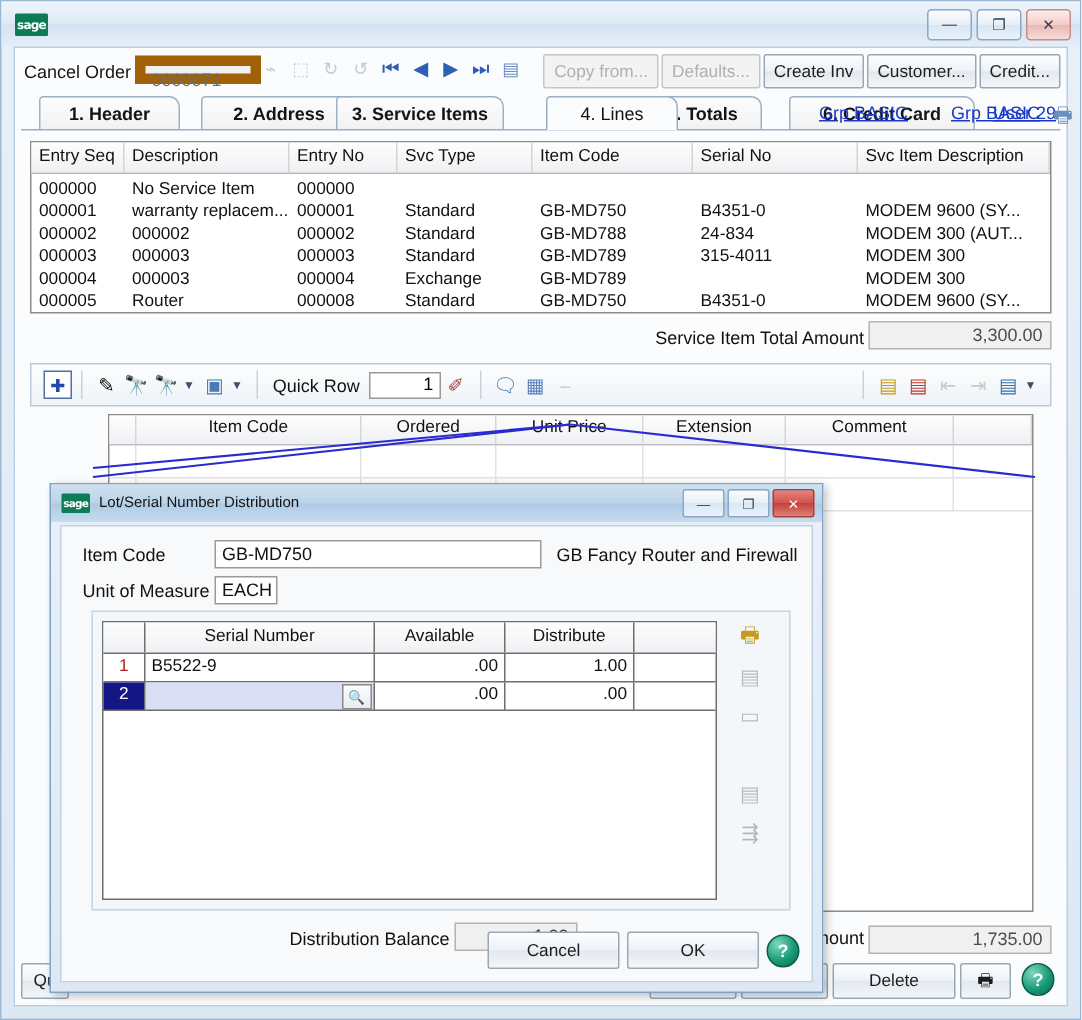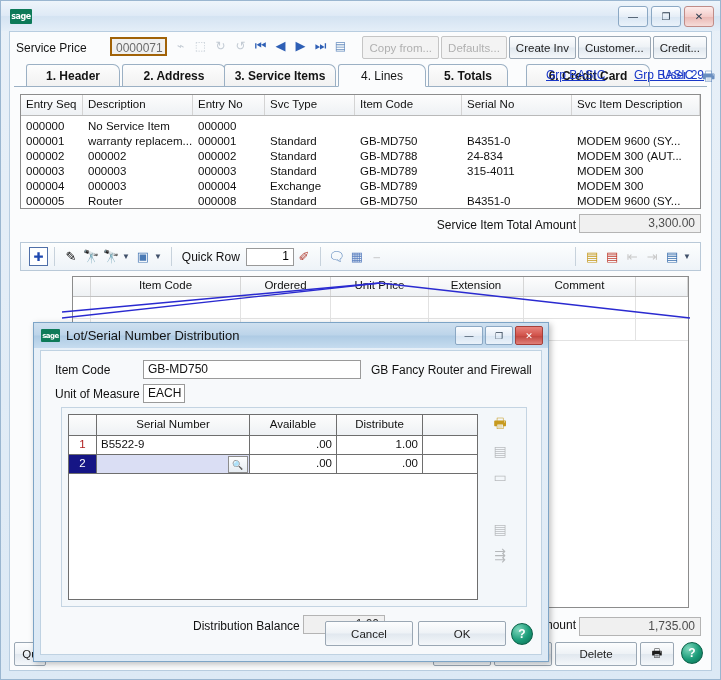--- a/index.html
+++ b/index.html
@@ -49,22 +49,22 @@
     background:#fbfcfd;
     border:1px solid #b8cde0;
     box-sizing:border-box;
   }
 
   
   .navbar { position:absolute; left:0; top:0; right:0; height:30px; }
   .lbl { font-size:12px; color:#151515; }
   .so-label { position:absolute; left:6px; top:9px; }
   .so-input {
-    position:absolute; left:100px; top:5px; width:57px; height:19px;
-    border:2px solid #a16207; background:#f0f0f0; color:#6c6c6c;
+    position:absolute; left:80px; top:5px; width:84px; height:19px;
+    border:7px solid #a16207; background:#f0f0f0; color:#6c6c6c;
     font-size:12px; padding:0 4px; box-sizing:border-box; line-height:18px;
   }
   .navicons { position:absolute; left:162px; top:4px; display:flex; align-items:center; gap:3px; }
   .ni { width:17px; height:19px; display:flex; align-items:center; justify-content:center; font-size:12px; }
   .ni.dis { color:#c3cbd4; }
   .ni.act { color:#2e5fb5; font-size:13px; }
 
   .topbtns { position:absolute; right:4px; top:4px; display:flex; gap:2px; }
   .tbtn {
     height:21px; padding:0 6px;
@@ -79,21 +79,21 @@
   .tab {
     position:absolute; top:0; height:23px;
     border:1px solid #9bb0c4; border-bottom:none;
     border-radius:3px 7px 0 0;
     background: linear-gradient(to bottom,#fdfdfd 0%,#f1f1f1 100%);
     font-size:12px; color:#141414;
     display:flex; align-items:center; justify-content:center;
     box-sizing:border-box;
     font-weight:bold;
   }
-  .tab.active { background:#fbfcfd; border-bottom:1px solid #fbfcfd; z-index:3; font-weight:normal; }
+  .tab.active { background:#fbfcfd; border-bottom:1px solid #fbfcfd; z-index:3; font-weight:normal;margin-left:26px; }
   .tabline { position:absolute; left:4px; top:54px; right:4px; height:1px; background:#9bb0c4; }
   .link { color:#1a38c8; text-decoration:underline; font-size:12px; position:absolute; }
 
   
   .sgrid {
     position:absolute; left:10px; top:62px; right:10px; height:115px;
     border:1px solid #8c8c8c; background:#fff; box-sizing:border-box;
   }
   .sgrid-head {
     display:flex; height:21px; background:linear-gradient(to bottom,#fdfdfd,#eef1f4);
@@ -165,21 +165,21 @@
     border:1px solid #7da4c6;
     box-sizing:border-box;
     box-shadow: 2px 2px 6px rgba(0,0,0,0.25);
   }
   .dlg-title {
     position:absolute; left:0; top:0; right:0; height:25px;
     background: linear-gradient(to bottom,#cfe0ef 0%, #bcd4e9 48%, #aecbe4 52%, #c6dcef 100%);
     display:flex; align-items:center;
   }
   .dlg-title .sage-logo { width:19px; height:13px; margin-left:7px; margin-right:6px; font-size:7px; }
-  .dlg-title-text { font-size:13px; color:#131313; }
+  .dlg-title-text { font-size:10px; color:#131313; }
   .dwbtns { position:absolute; right:5px; top:3px; display:flex; gap:2px; }
   .dwbtn {
     width:26px; height:17px; border:1px solid #8ba8c4; border-radius:2px;
     background: linear-gradient(to bottom,#fbfdff 0%,#e6eef7 50%,#d9e6f3 51%,#eaf2fa 100%);
     display:flex; align-items:center; justify-content:center; font-size:9px; color:#2c3e50;
   }
   .dwbtn.close { background: linear-gradient(to bottom,#e8837c 0%,#d1524a 50%,#c0433c 51%,#e07f78 100%); border-color:#a63f39; color:#fff; }
 
   .dlg-body {
     position:absolute; left:6px; top:27px; right:6px; bottom:6px;
@@ -251,21 +251,21 @@
     <div class="wbtns">
       <div class="wbtn">—</div>
       <div class="wbtn">❐</div>
       <div class="wbtn close">✕</div>
     </div>
   </div>
 
   <div class="content">
 
     <div class="navbar">
-      <div class="lbl so-label">Service Price</div>
+      <div class="lbl so-label">Cancel Order</div>
       <div class="so-input">0000071</div>
       <div class="navicons">
         <div class="ni dis">⌁</div>
         <div class="ni dis">⬚</div>
         <div class="ni dis">↻</div>
         <div class="ni dis">↺</div>
         <div class="ni act">⏮</div>
         <div class="ni act">◀</div>
         <div class="ni act">▶</div>
         <div class="ni act">⏭</div>
@@ -275,21 +275,21 @@
         <div class="tbtn dis">Copy from...</div>
         <div class="tbtn dis">Defaults...</div>
         <div class="tbtn">Create Inv</div>
         <div class="tbtn">Customer...</div>
         <div class="tbtn">Credit...</div>
       </div>
     </div>
 
     <div class="tabs">
       <div class="tab" style="left:12px;width:94px;">1. Header</div>
-      <div class="tab" style="left:108px;width:104px;">2. Address</div>
+      <div class="tab" style="left:120px;width:104px;">2. Address</div>
       <div class="tab" style="left:210px;width:112px;">3. Service Items</div>
       <div class="tab active" style="left:324px;width:88px;">4. Lines</div>
       <div class="tab" style="left:414px;width:80px;">5. Totals</div>
       <div class="tab" style="left:512px;width:124px;">6. Credit Card</div>
       <div class="link" style="left:620px;top:4px;">Grp BASIC</div>
       <div class="link" style="left:-9999px;"></div>
     </div>
     <div class="link" style="left:536px;top:36px;">Grp BASIC</div>
     <div class="link" style="left:652px;top:36px;">User 29</div>
     <div style="position:absolute;left:692px;top:34px;font-size:14px;color:#6a8fc0;">🖶</div>

